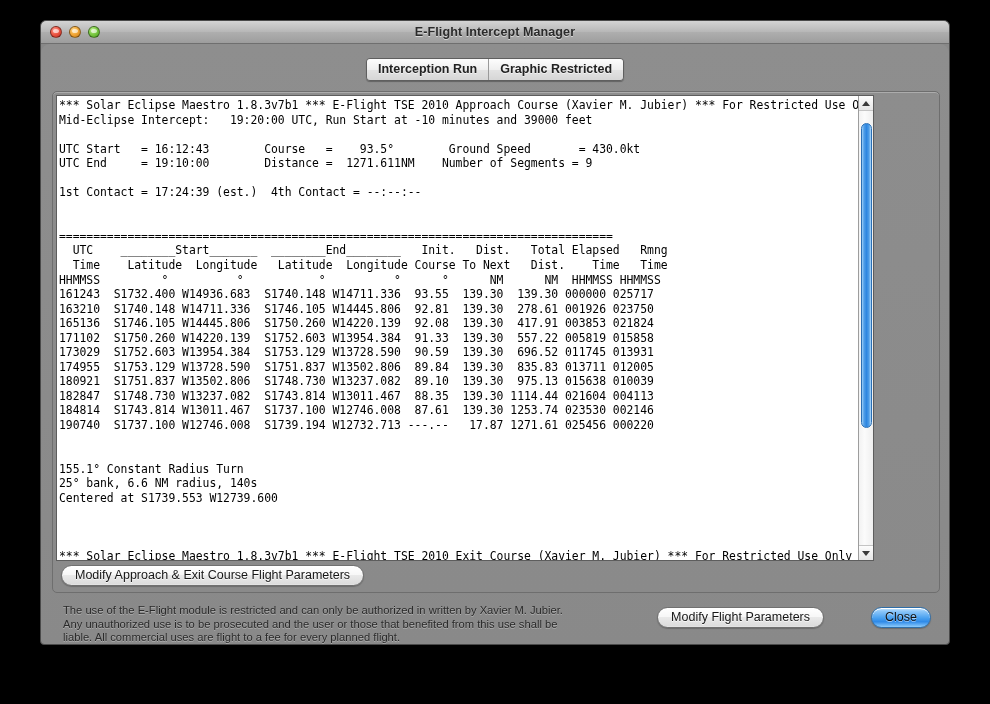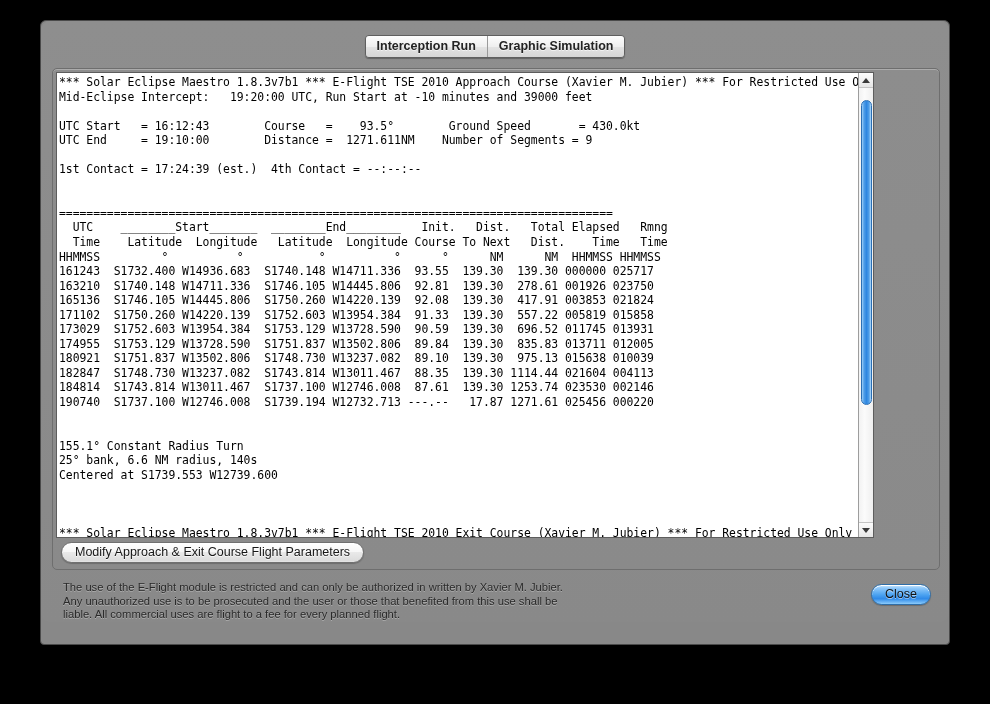--- a/index.html
+++ b/index.html
@@ -260,27 +260,35 @@
     gap: 14px;
   }
 </style>
 </head>
 <body>
 
 <div id="screen">
 
   <div id="window">
 
+    <div id="titlebar">
+      <div class="traffic-lights">
+        <span class="tl tl-close"></span>
+        <span class="tl tl-min"></span>
+        <span class="tl tl-max"></span>
+      </div>
+      <div id="title-text">E-Flight Intercept Manager</div>
+    </div>
 
     <div id="window-body">
 
       <div id="tabbar">
         <div class="tabgroup">
           <div class="tab">Interception Run</div>
-          <div class="tab">Graphic Simulation</div>
+          <div class="tab">Graphic Restricted</div>
         </div>
       </div>
 
       <div id="panel">
 
         <div id="textview-wrap">
           <div id="textview">
             <pre id="report">*** Solar Eclipse Maestro 1.8.3v7b1 *** E-Flight TSE 2010 Approach Course (Xavier M. Jubier) *** For Restricted Use Only ***
 Mid-Eclipse Intercept:   19:20:00 UTC, Run Start at -10 minutes and 39000 feet
 
@@ -333,20 +341,21 @@
         </div>
 
         <div id="panel-button-row">
           <button class="aqua-btn">Modify Approach &amp; Exit Course Flight Parameters</button>
         </div>
       </div>
 
       <div id="footer">
         <div id="disclaimer">The use of the E-Flight module is restricted and can only be authorized in written by Xavier M. Jubier. Any unauthorized use is to be prosecuted and the user or those that benefited from this use shall be liable. All commercial uses are flight to a fee for every planned flight.</div>
         <div id="footer-buttons">
+          <button class="aqua-btn">Modify Flight Parameters</button>
           <button class="aqua-btn blue">Close</button>
         </div>
 
       </div>
 
     </div>
   </div>
 </div>
 
 </body></html>

